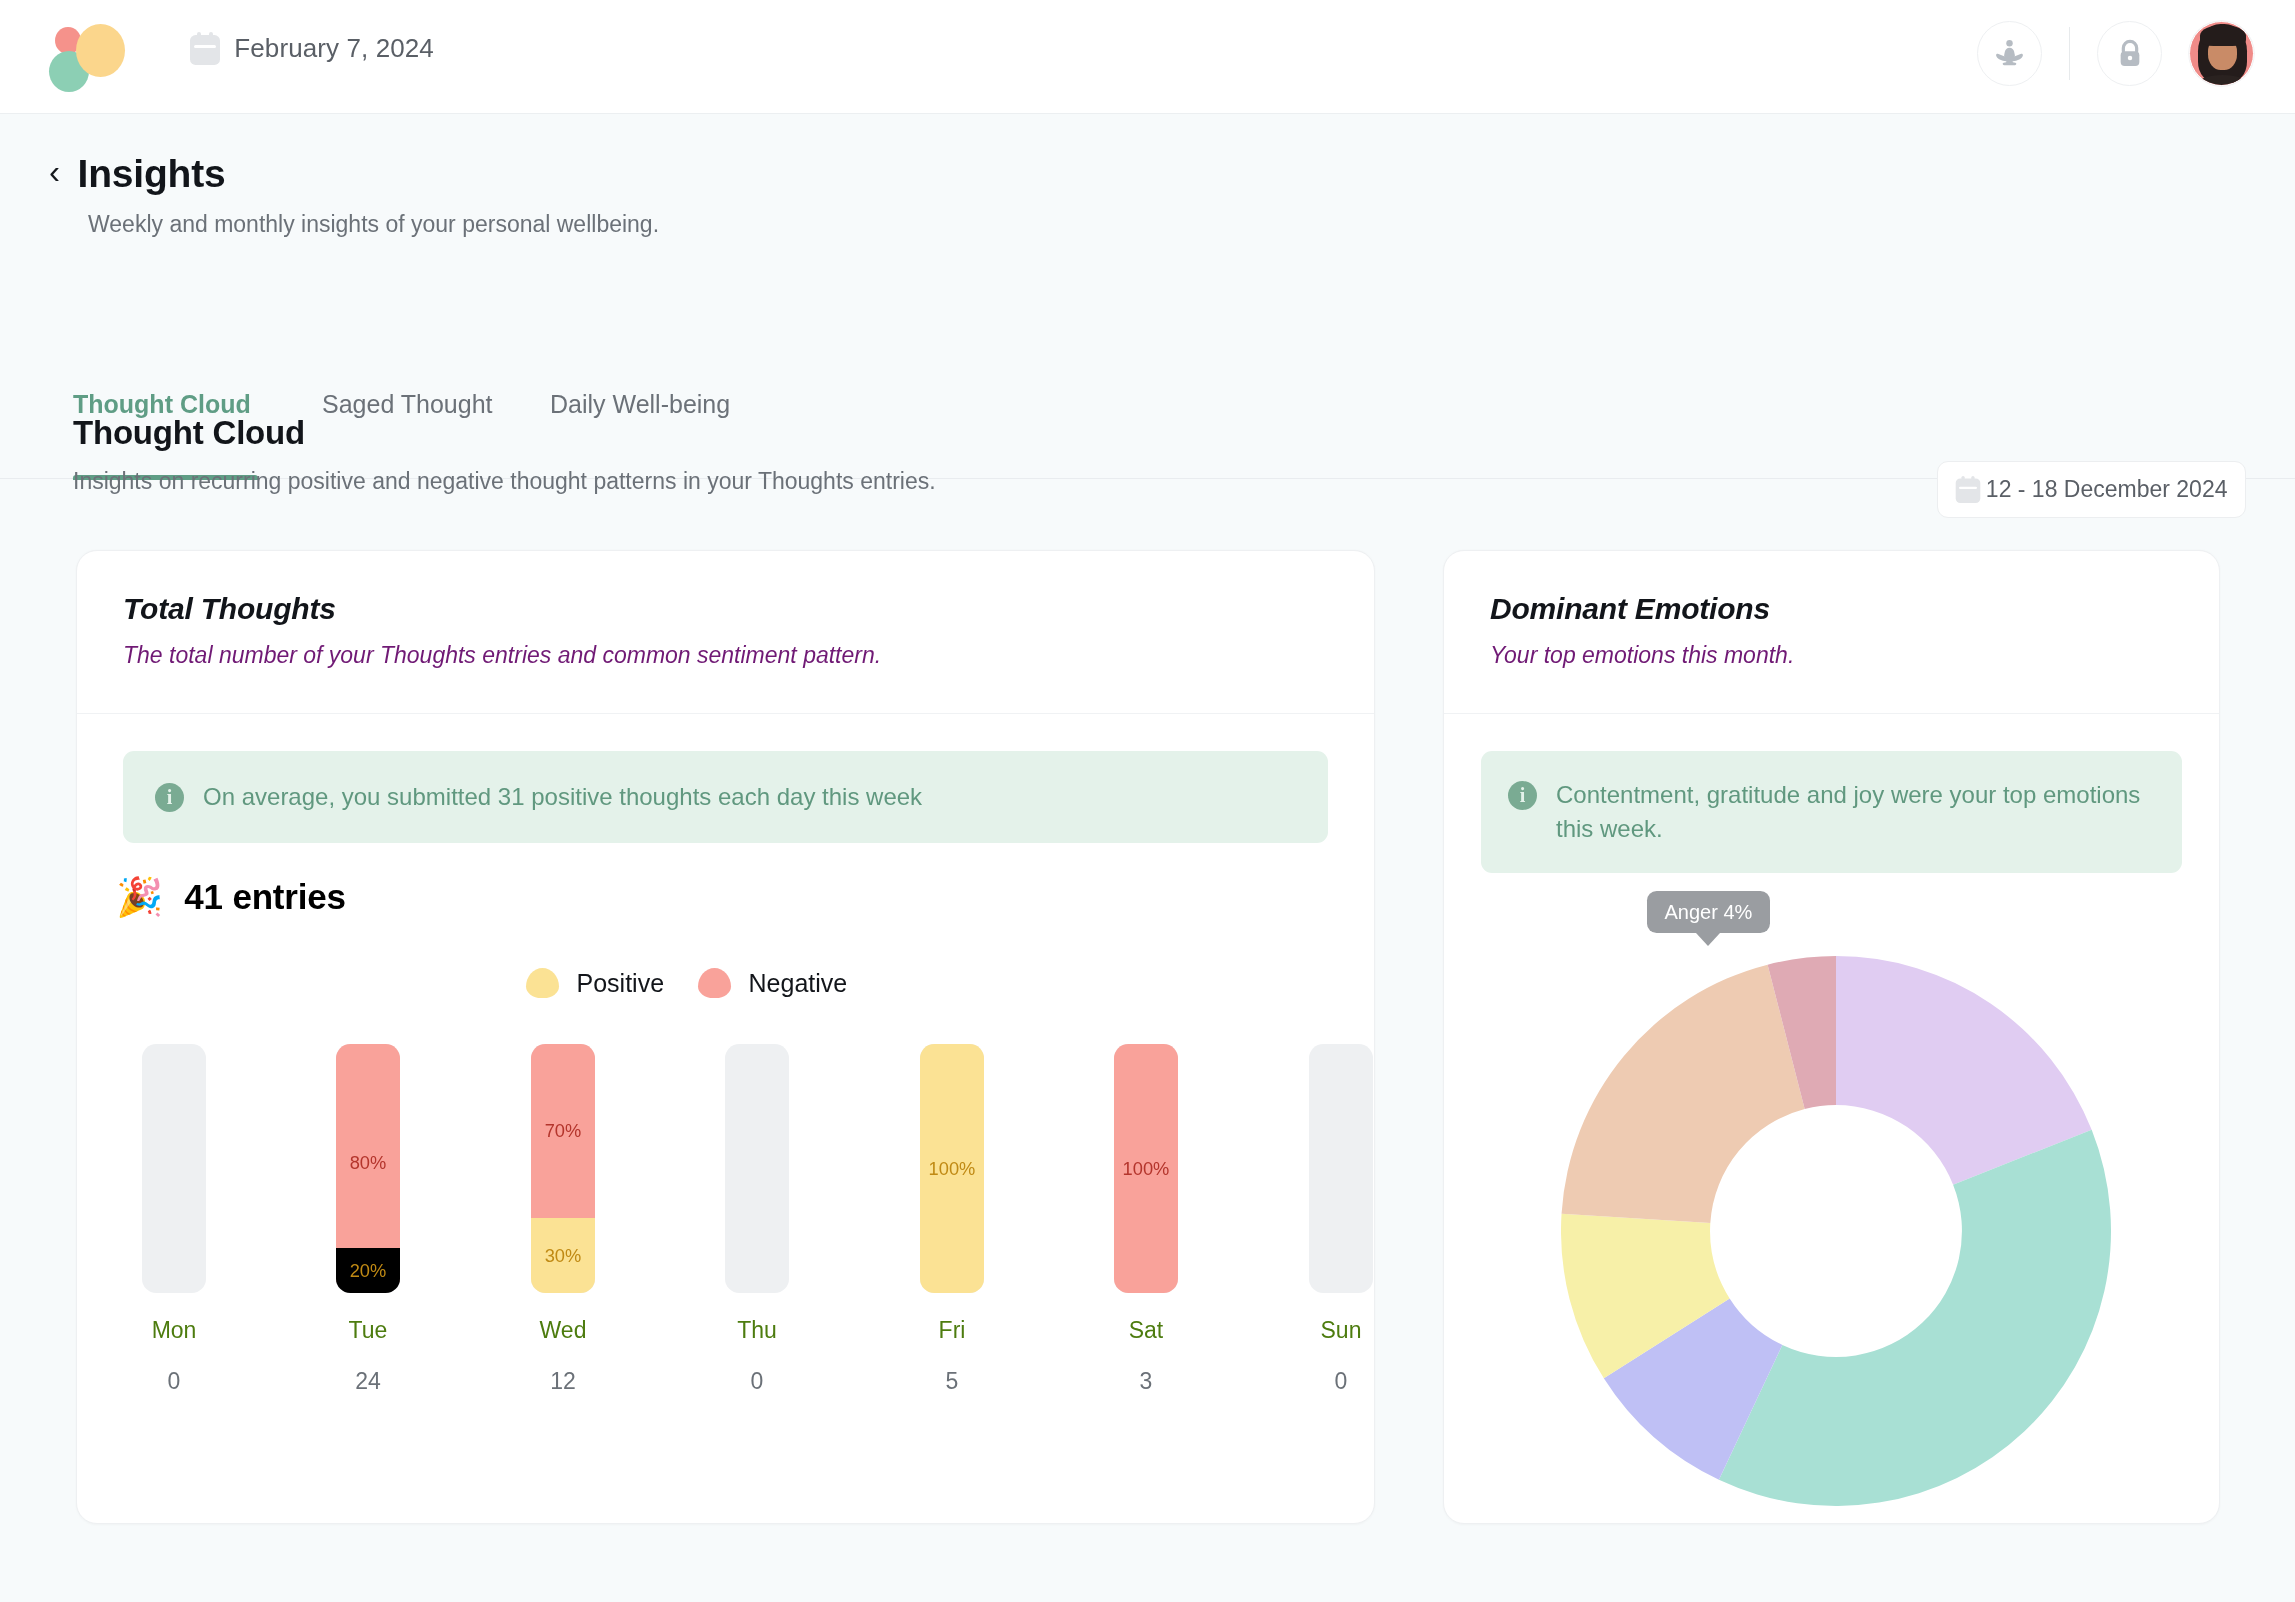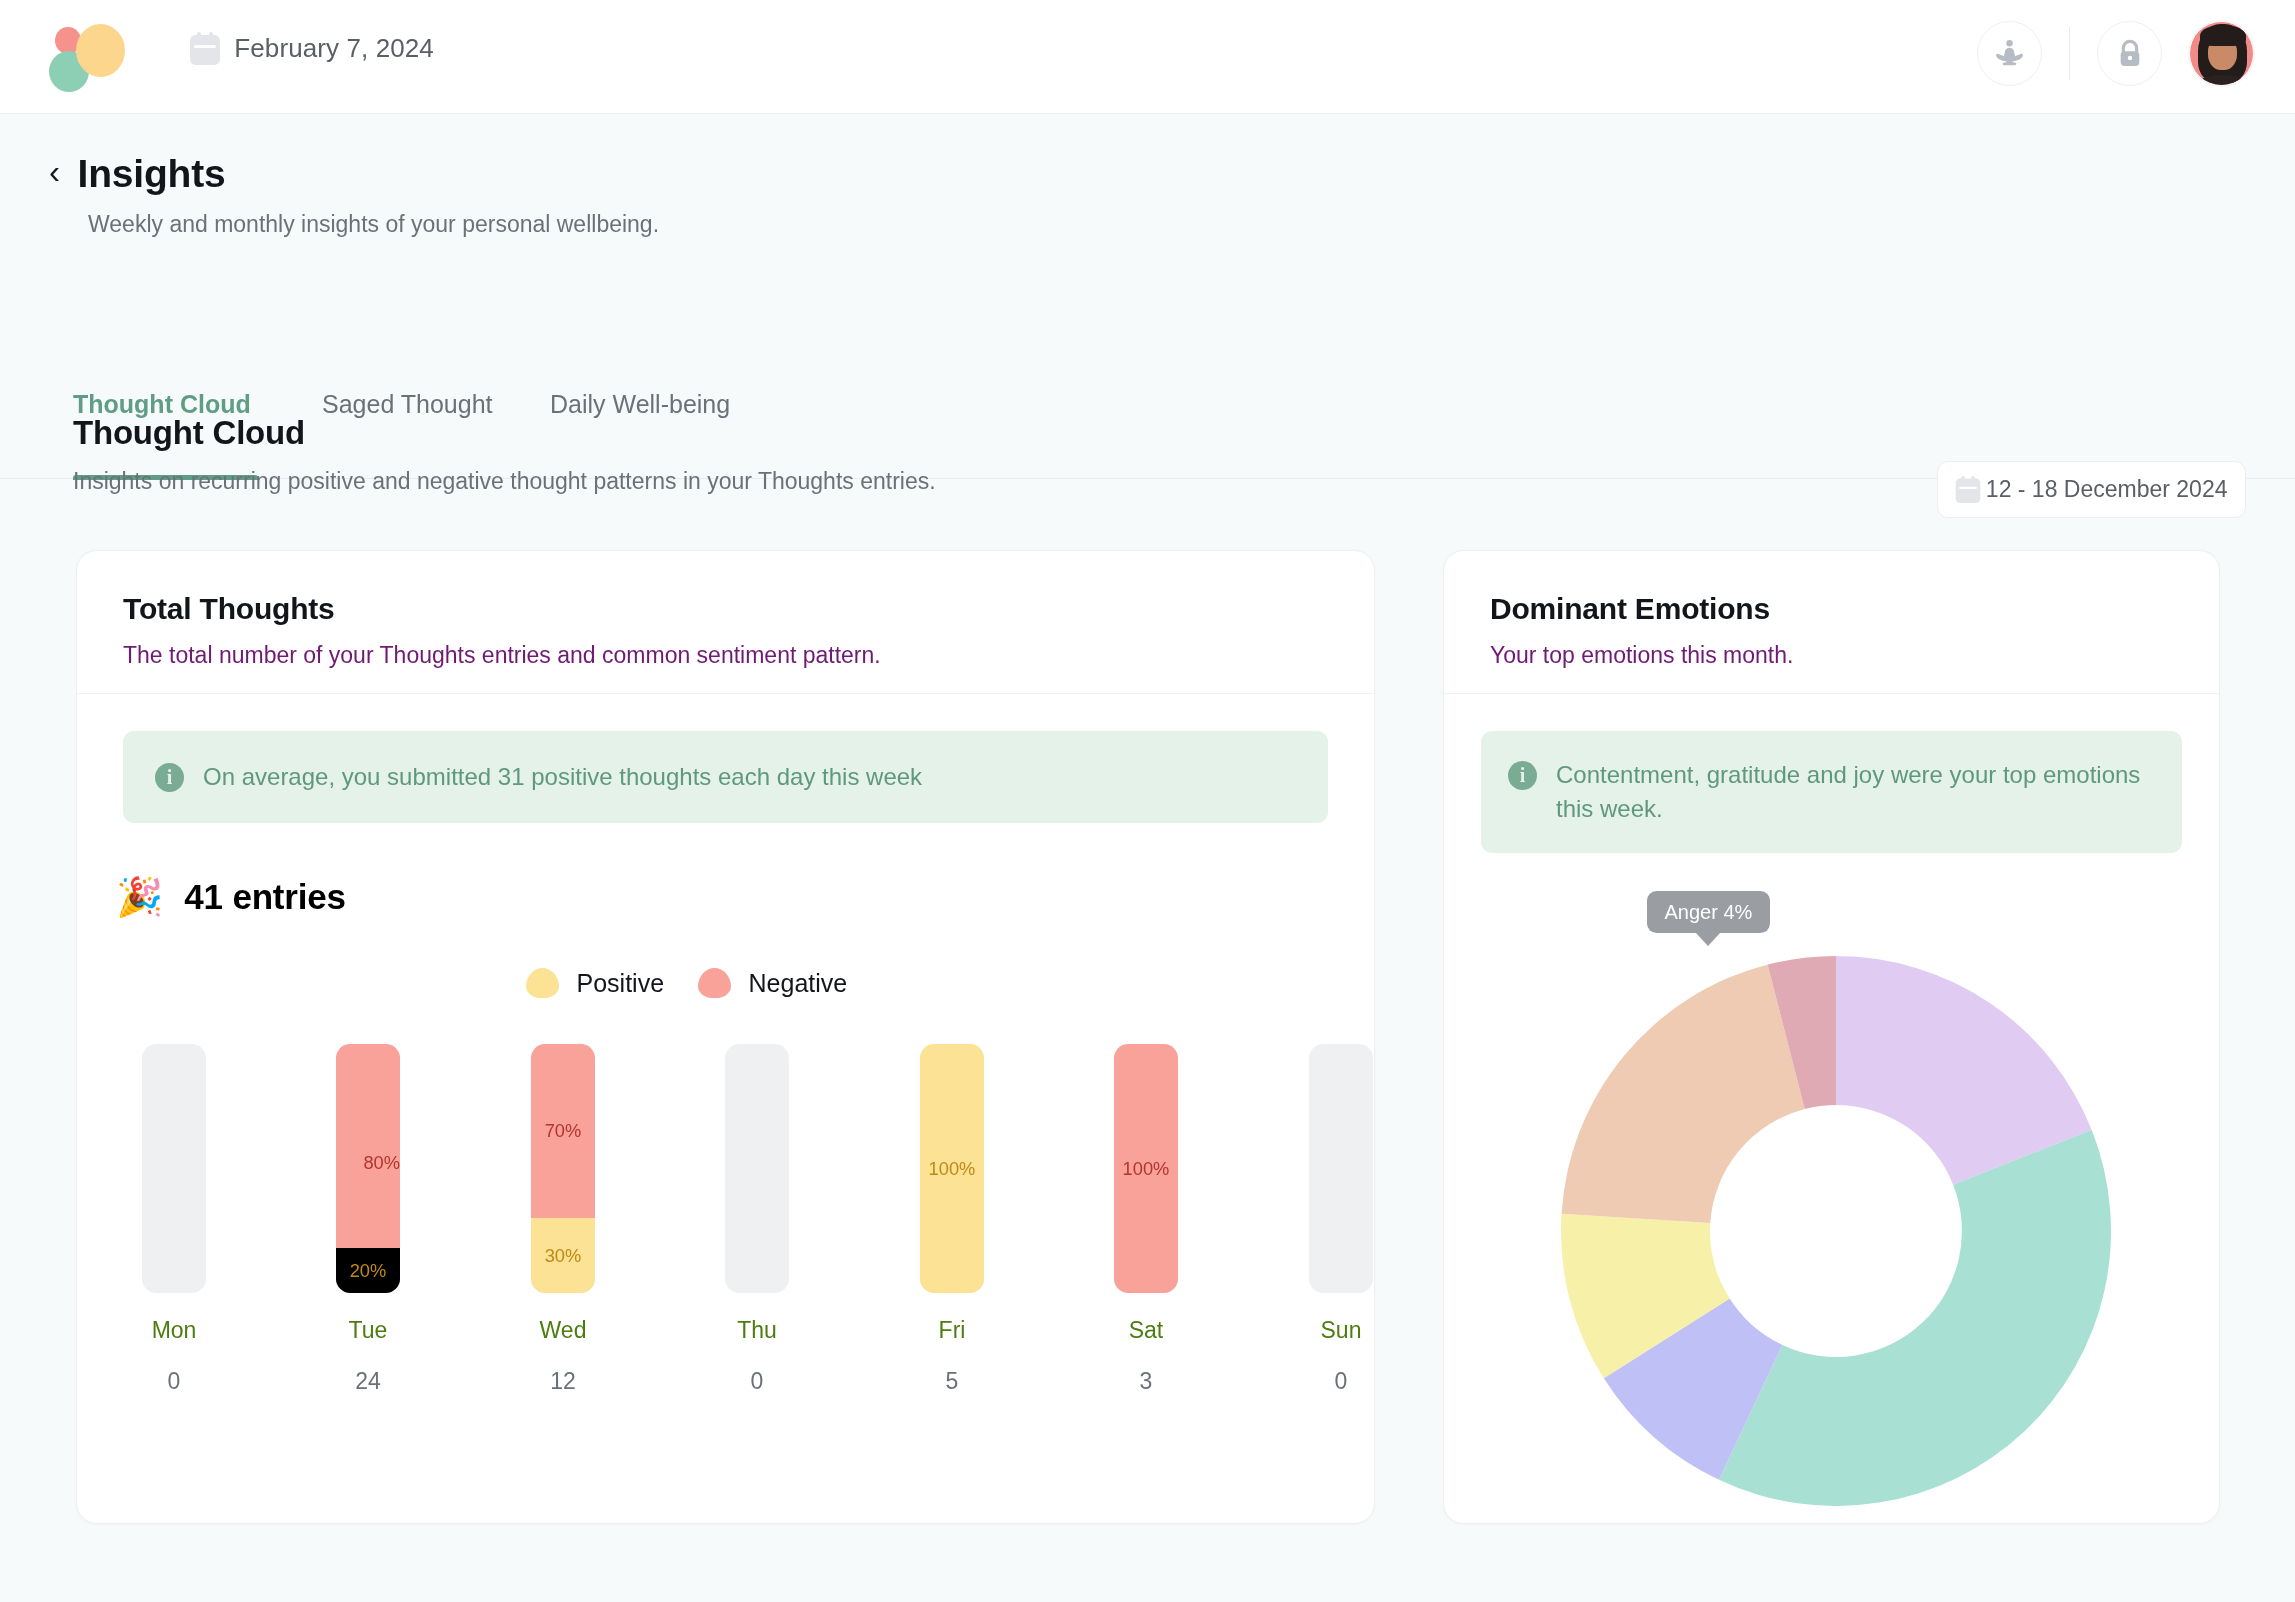--- a/index.html
+++ b/index.html
@@ -85,21 +85,21 @@
 
   
   .card {
     position: absolute; background: #ffffff;
     border: 0.8px solid #eef0f2; border-radius: 21px;
     box-shadow: 0 0.8px 2.4px rgba(16,24,40,.03);
   }
   #card-total    { left: 76px;  top: 550px; width: 1299px; height: 974px; }
   #card-emotions { left: 1443px; top: 550px; width: 777px;  height: 974px; }
 
-  .card-head { padding: 41px 46px 24px 46px; border-bottom: 0.8px solid #f0f2f4; }
+  .card-head { padding: 41px 46px 44px 46px; border-bottom: 0.8px solid #f0f2f4; font-style: italic; }
   .card-title { font-size: 30px; font-weight: 700; color: #12151a; letter-spacing: -0.2px; }
   .card-sub { margin-top: 16px; font-size: 23px; color: #701a75; }
 
   .banner {
     margin: 37px 46px 0 46px;
     background: #e4f2ea; border-radius: 11px;
     display: flex; align-items: flex-start; gap: 19px;
     padding: 29px 32px;
   }
   #card-emotions .banner { margin: 37px 37px 0 37px; padding: 27px 27px; }
@@ -262,21 +262,21 @@
 </div>
 
 <div class="bars" id="bars">
     <div class="bar-col" style="left: 0px;">
       <div class="bar-track" style="background: rgb(238, 240, 242);"></div>
       <div class="bar-day">Mon</div>
       <div class="bar-count">0</div>
     </div>
     <div class="bar-col" style="left: 194px;">
       <div class="bar-track" style="background: rgb(238, 240, 242);">
-        <div class="seg seg-neg" style="height: 238px; background: rgb(249, 162, 154); justify-content: flex-end;">
+        <div class="seg seg-neg" style="height: 238px; background: rgb(249, 162, 154);">
           <span class="seg-label">80%</span>
         </div>
         <div class="seg seg-pos" style="height: 45px; background: #000000;">
           <span class="seg-label">20%</span>
         </div>
       </div>
       <div class="bar-day">Tue</div>
       <div class="bar-count">24</div>
     </div>
     <div class="bar-col" style="left: 389px;">

